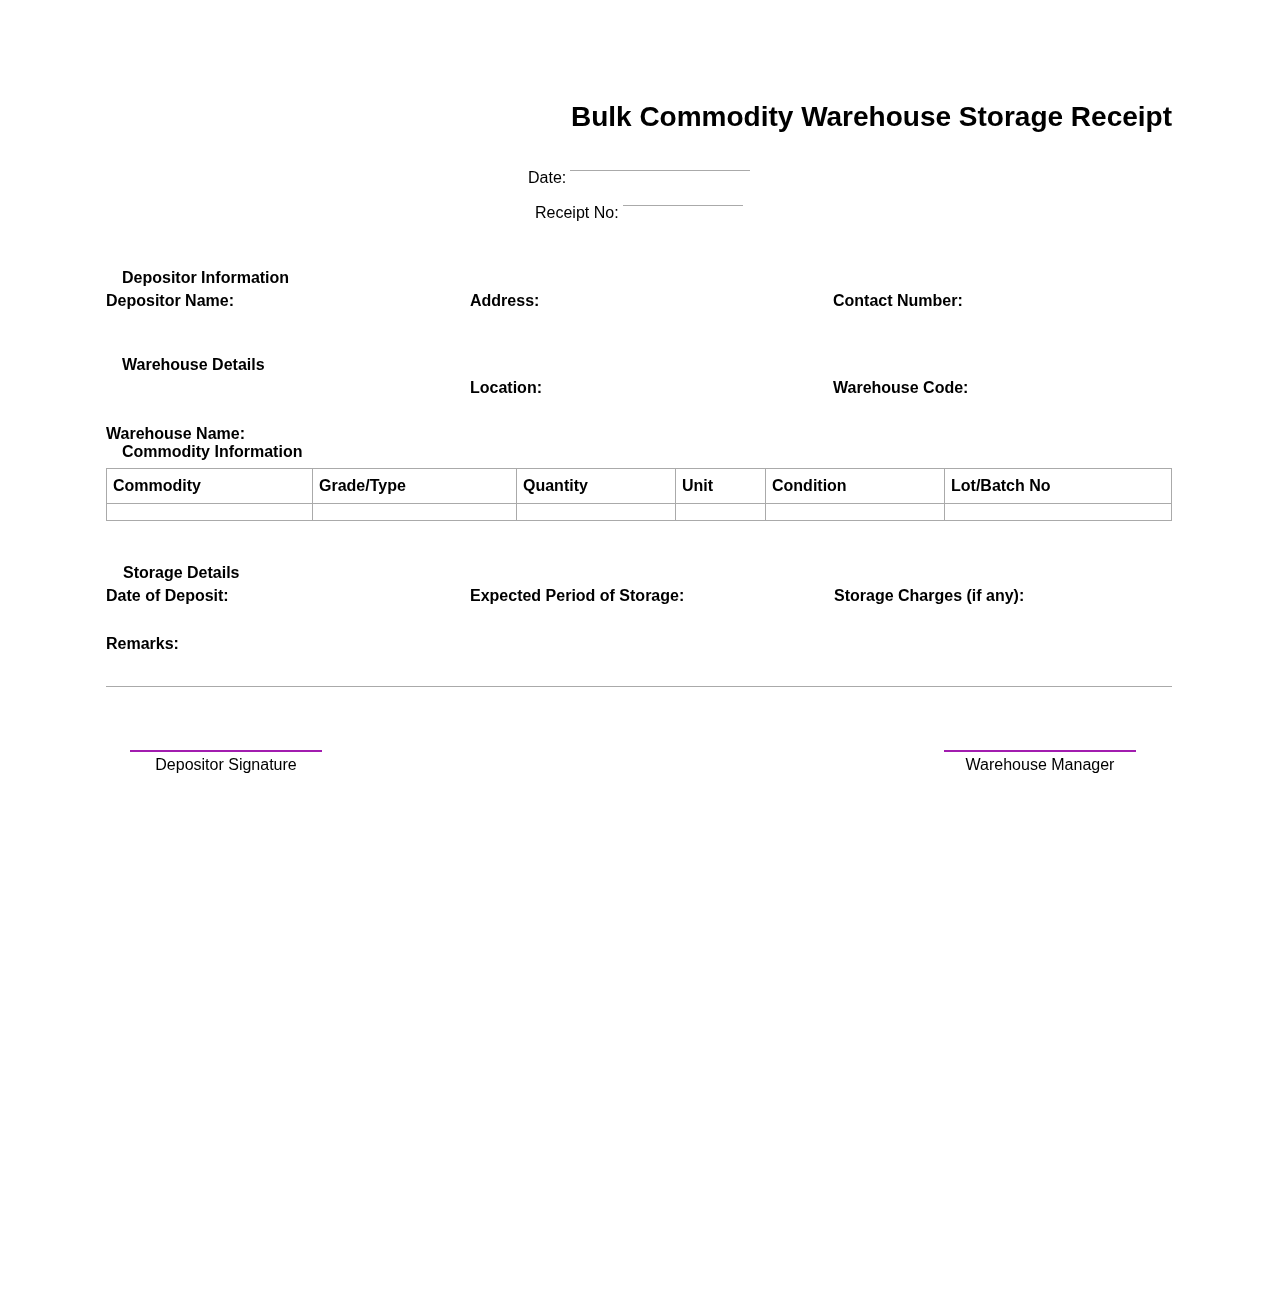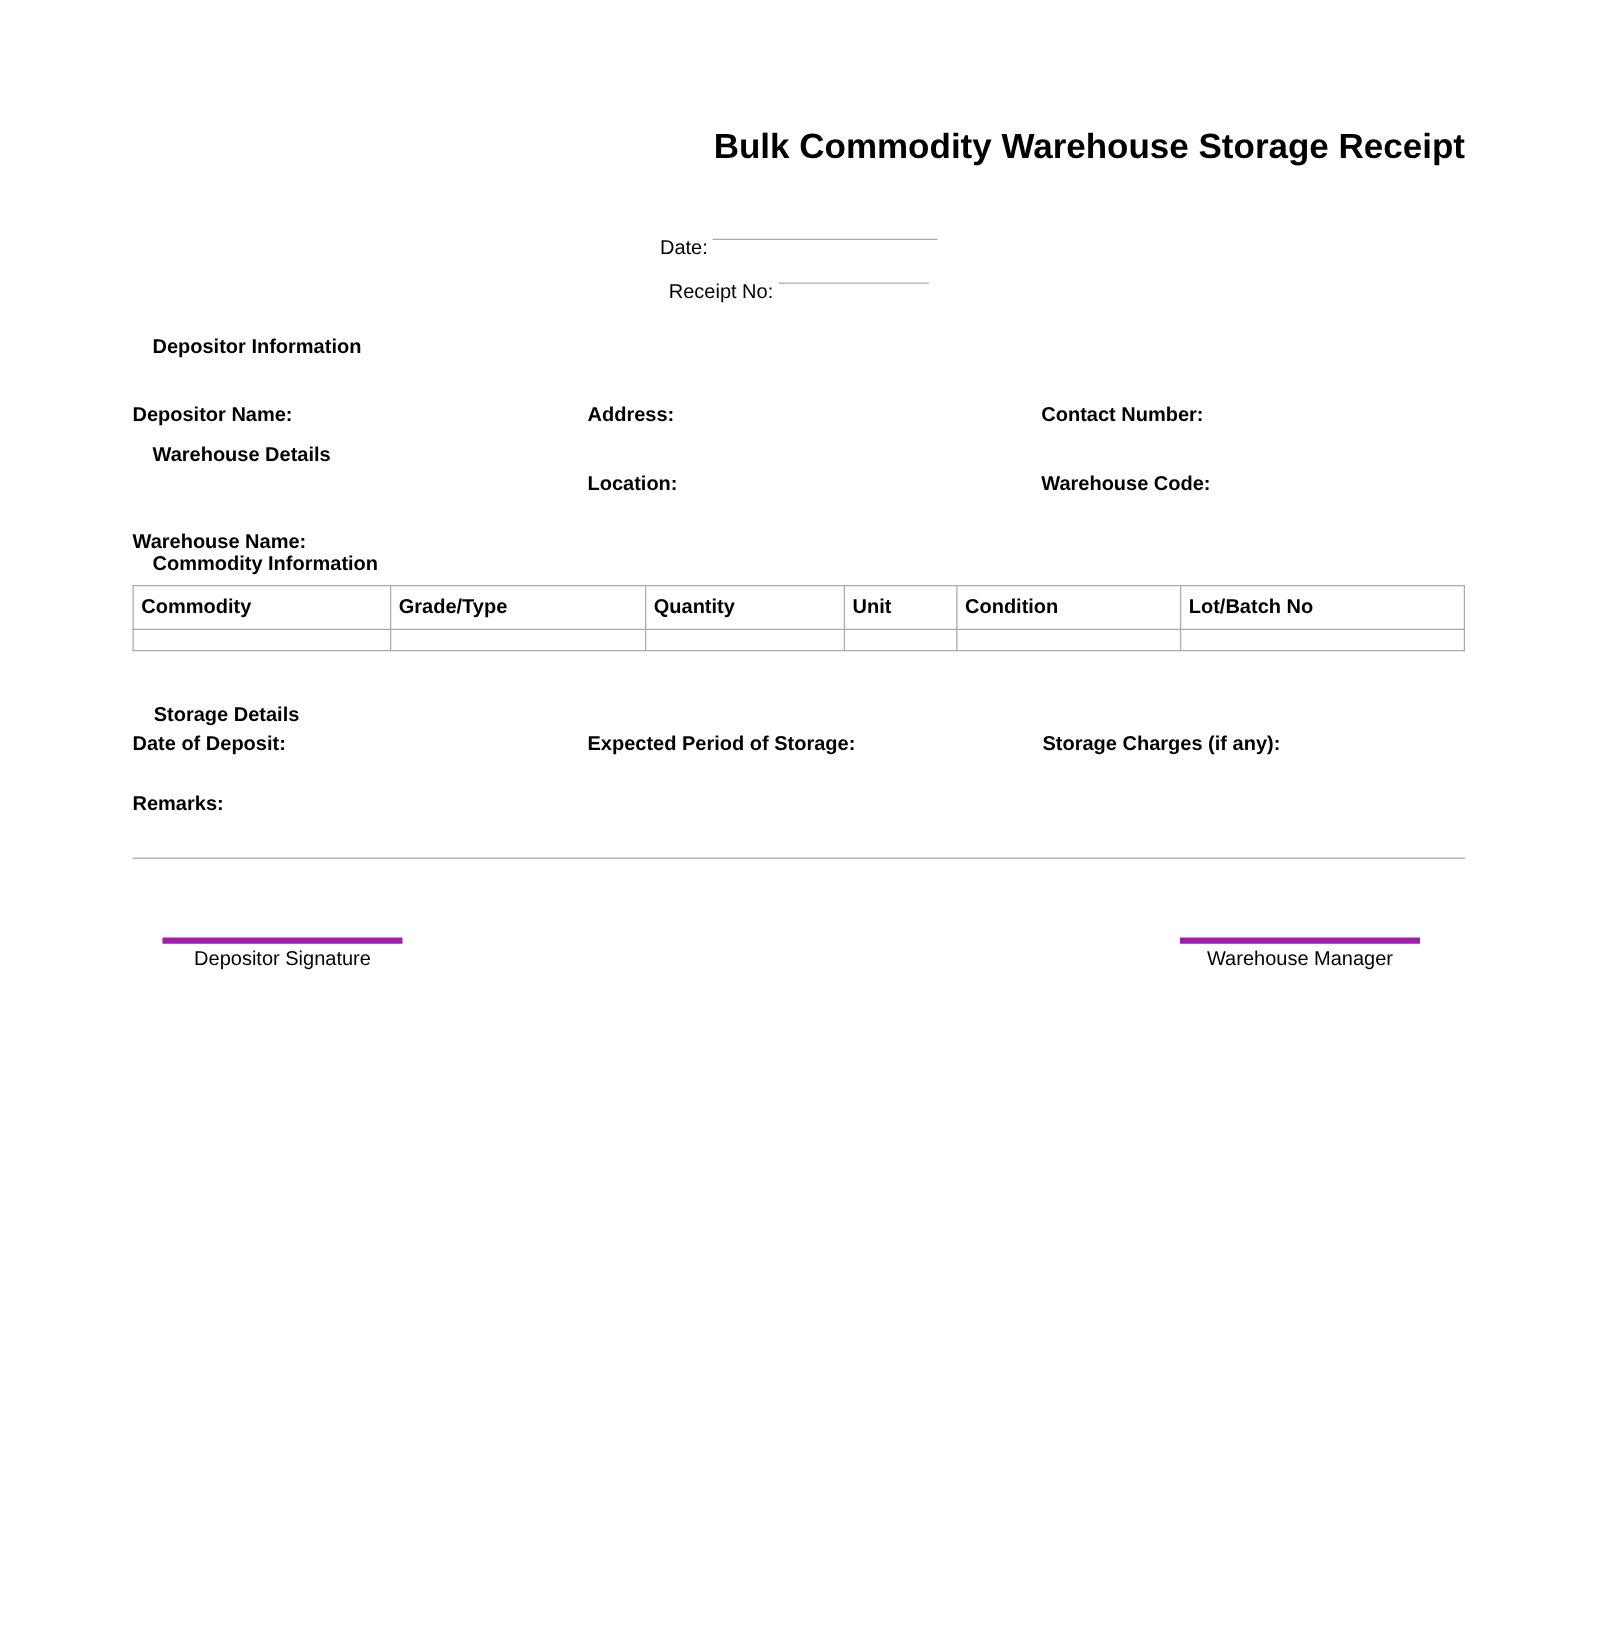--- a/index.html
+++ b/index.html
@@ -28,21 +28,20 @@
       text-align: right;
       font-size: 28px;
       font-weight: bold;
       margin: 0;
       line-height: 30px;
     }
     .meta-line {
       position: absolute;
       font-size: 16px;
       line-height: 20px;
-      margin-top: 21px;
     }
     .meta-line .blank {
       display: inline-block;
       border-top: 1px solid #aaaaaa;
       vertical-align: top;
       margin-top: 2px;
       margin-left: 4px;
     }
     .section-heading {
       position: absolute;
@@ -91,21 +90,21 @@
       position: absolute;
       left: 0;
       top: 686px;
       width: 1066px;
       border-top: 1px solid #aaaaaa;
     }
     .sig {
       position: absolute;
       top: 750px;
       width: 192px;
-      border-top: 5px solid #a21caf;
+      border-top: 2px solid #a21caf;
       text-align: center;
       font-size: 16px;
       line-height: 26px;
     }
   </style>
 </head>
 <body>
 
 <div class="page">
 
@@ -113,21 +112,21 @@
 
   <div class="meta-line" style="left:422px; top:168px;">
     <span>Date:</span><span class="blank" style="width:180px;"></span>
   </div>
 
   <div class="meta-line" style="left:429px; top:203px;">
     <span>Receipt No:</span><span class="blank" style="width:120px;"></span>
   </div>
 
   <h2 class="section-heading" style="top:252px;">Depositor Information</h2>
-  <div class="field-row" style="top:291px;margin-top:32px;">
+  <div class="field-row" style="top:291px;">
     <span class="field-label" style="left:0;">Depositor Name:</span>
     <span class="field-label" style="left:364px;">Address:</span>
     <span class="field-label" style="left:727px;">Contact Number:</span>
   </div>
 
   <h2 class="section-heading" style="top:339px;">Warehouse Details</h2>
   <div class="field-row" style="top:378px;">
     <span class="field-label" style="left:0;margin-top:46px;">Warehouse Name:</span>
     <span class="field-label" style="left:364px;">Location:</span>
     <span class="field-label" style="left:727px;">Warehouse Code:</span>

